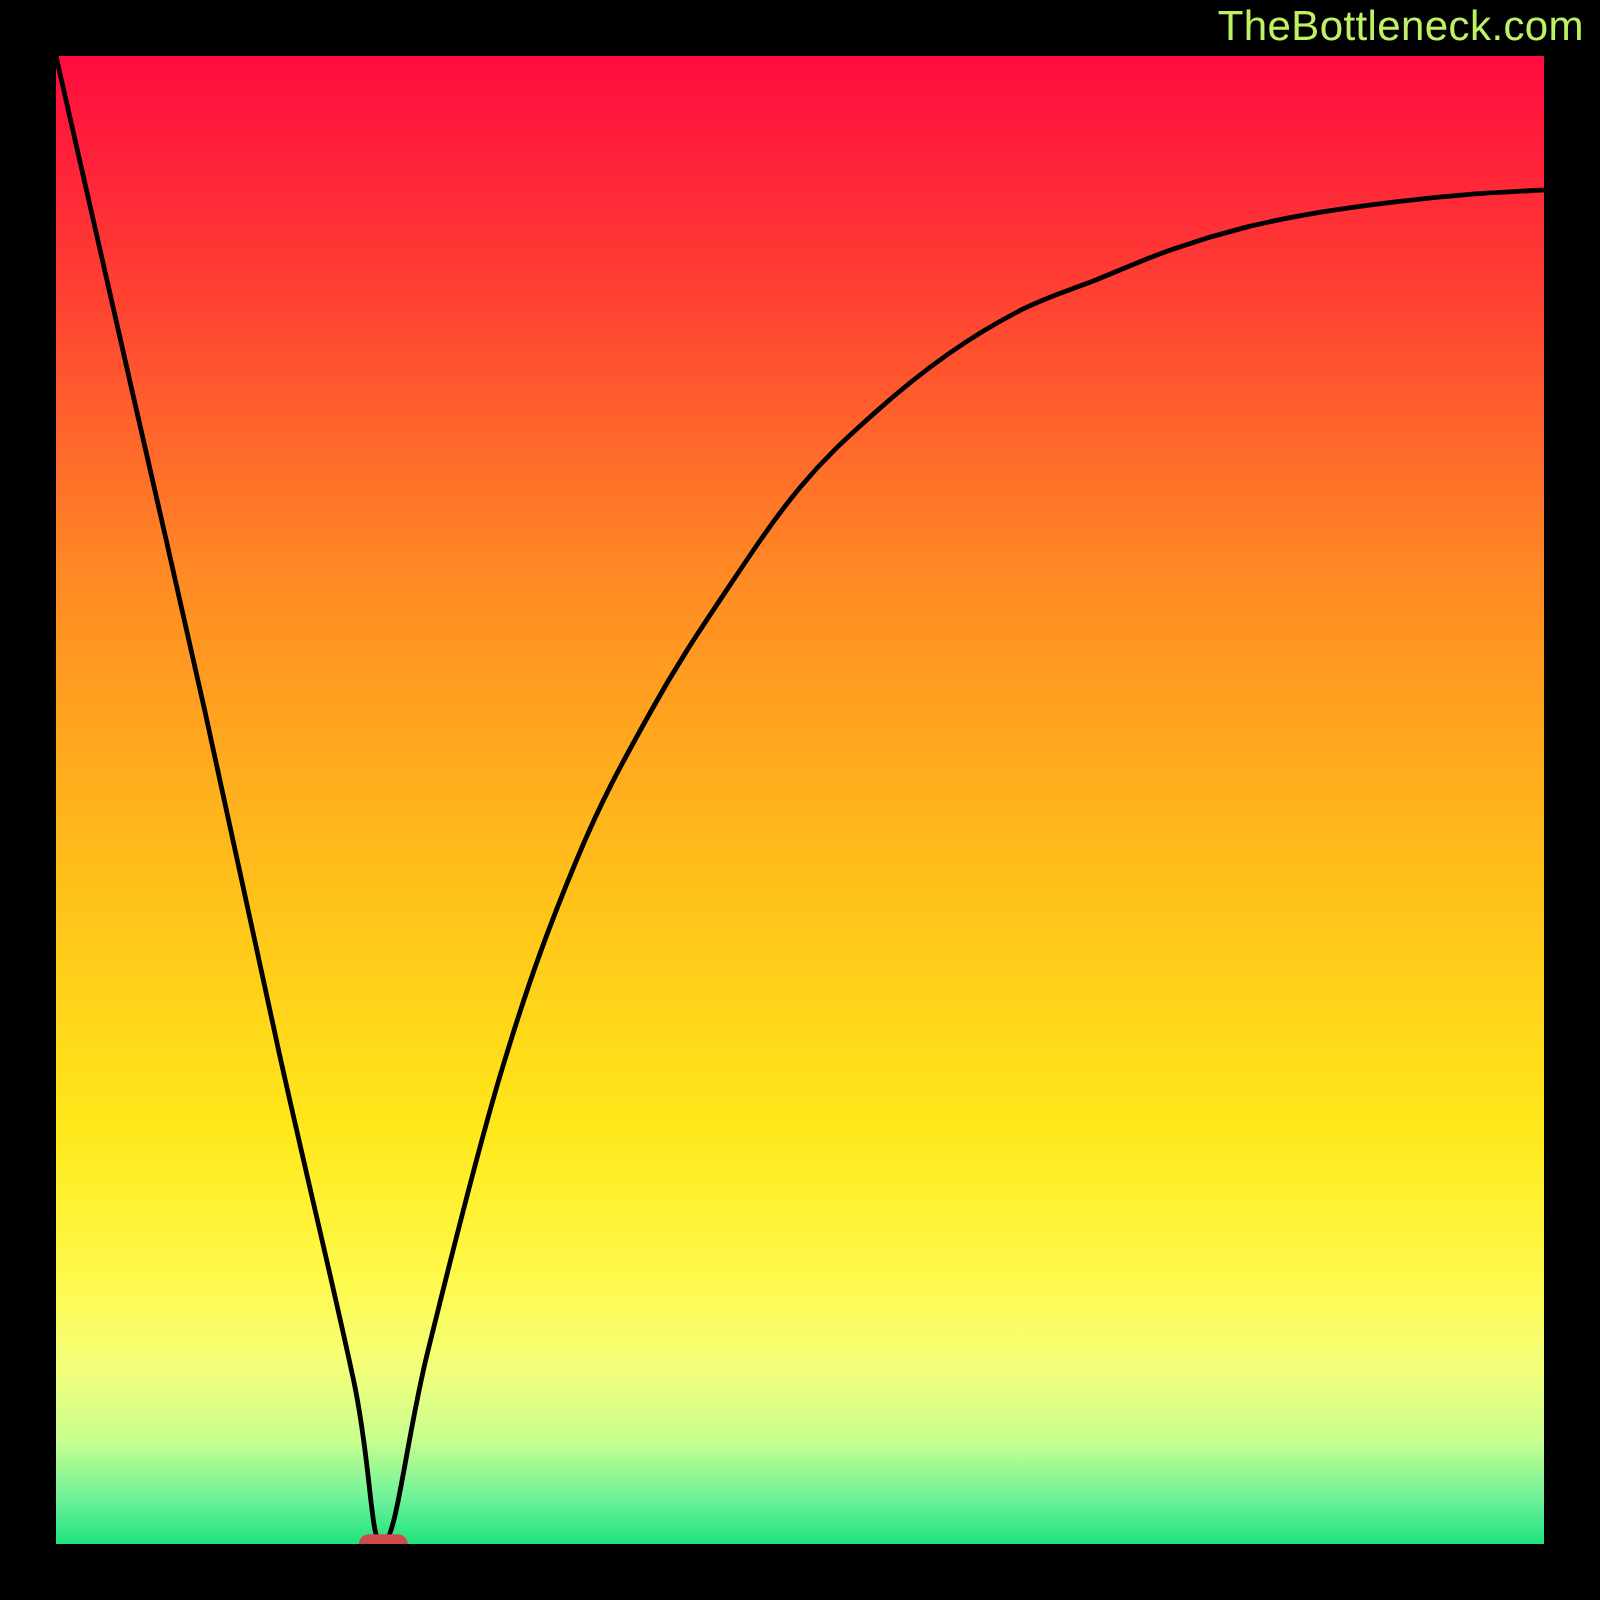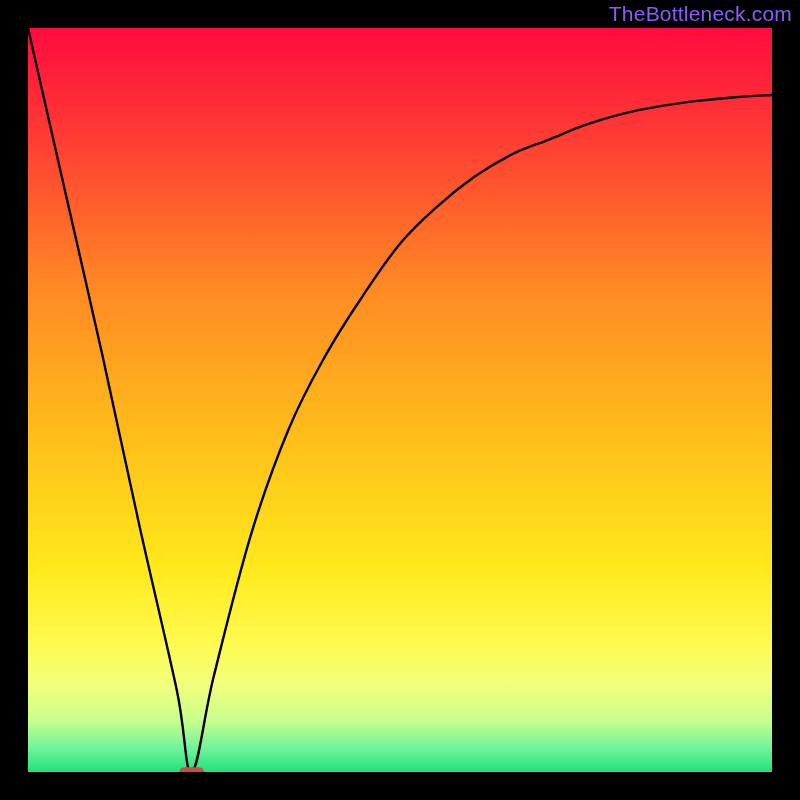--- a/index.html
+++ b/index.html
@@ -18,21 +18,21 @@
   }
   svg {
     display: block;
   }
   .attribution {
     position: absolute;
     top: 2px;
     right: 8px;
     font-size: 21px;
     font-weight: 400;
-    color: #8b5cf6;
+    color: #bef264;
     letter-spacing: 0.2px;
     user-select: none;
   }
 </style>
 </head>
 <body>
 
 <div class="chart-wrap">
 
   <svg width="800" height="800" viewBox="0 0 800 800">

